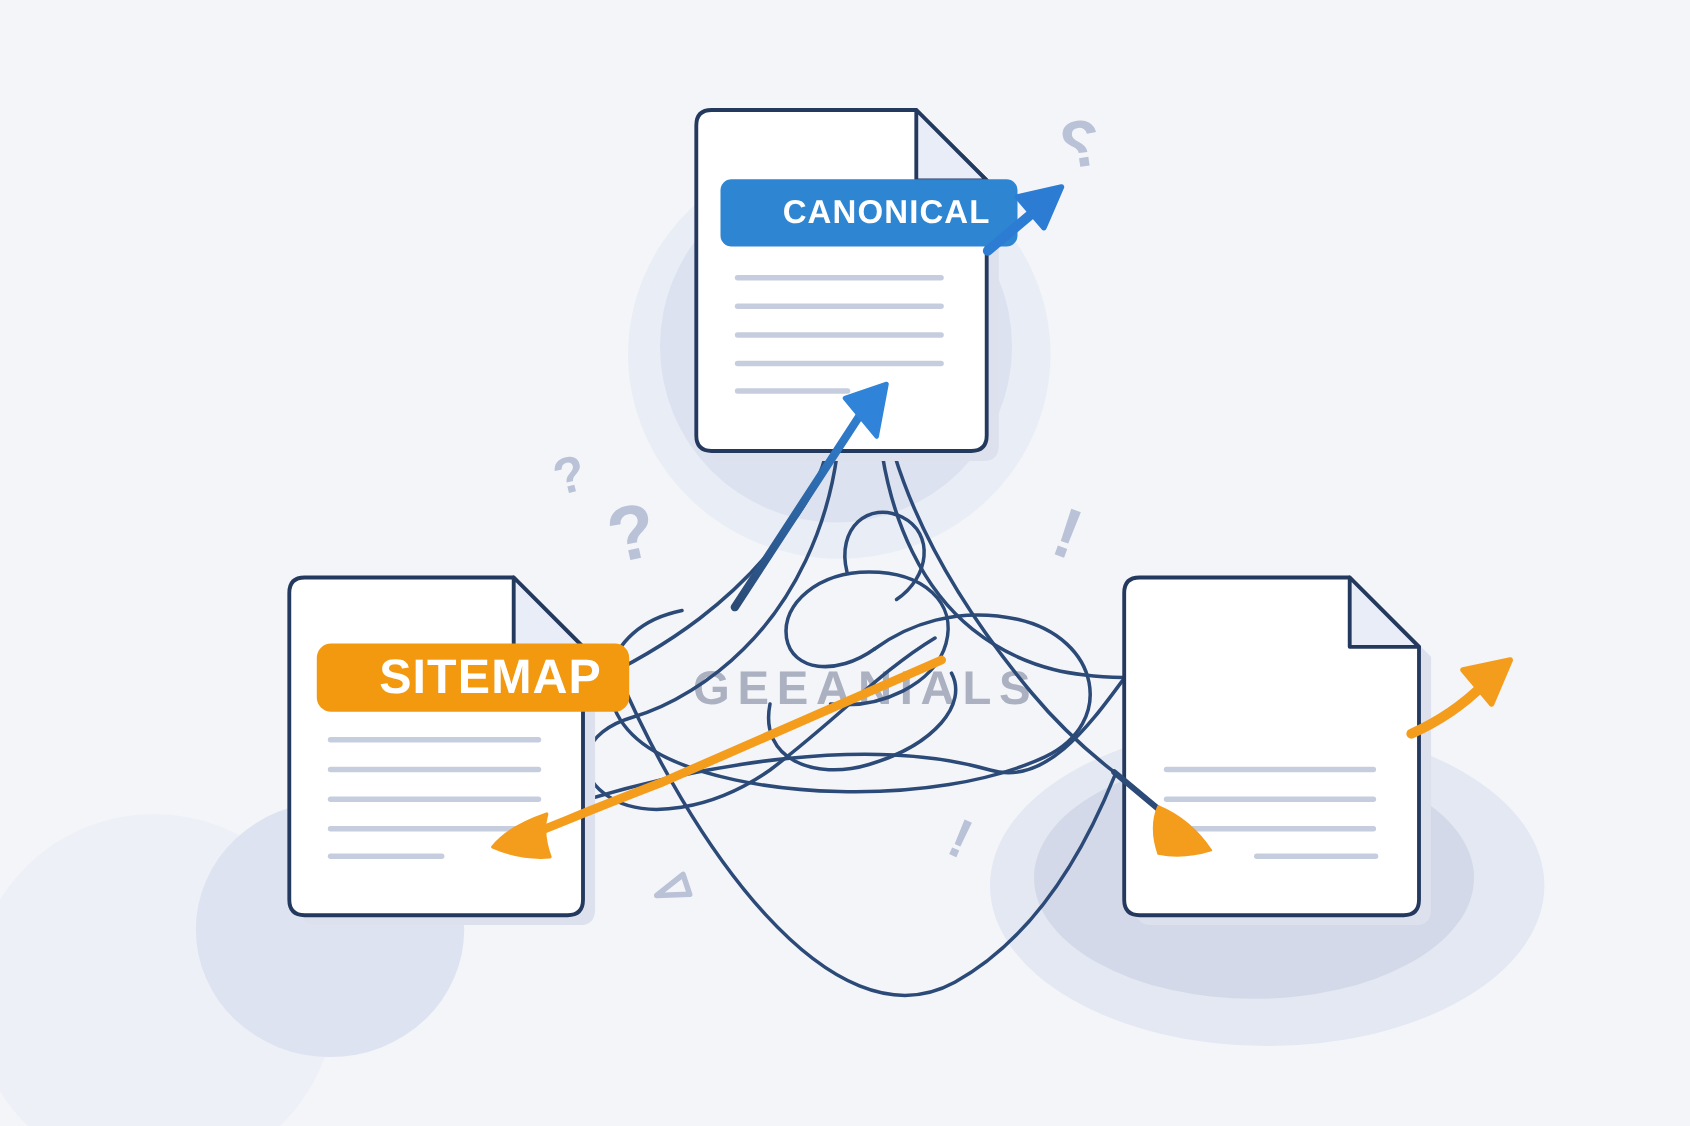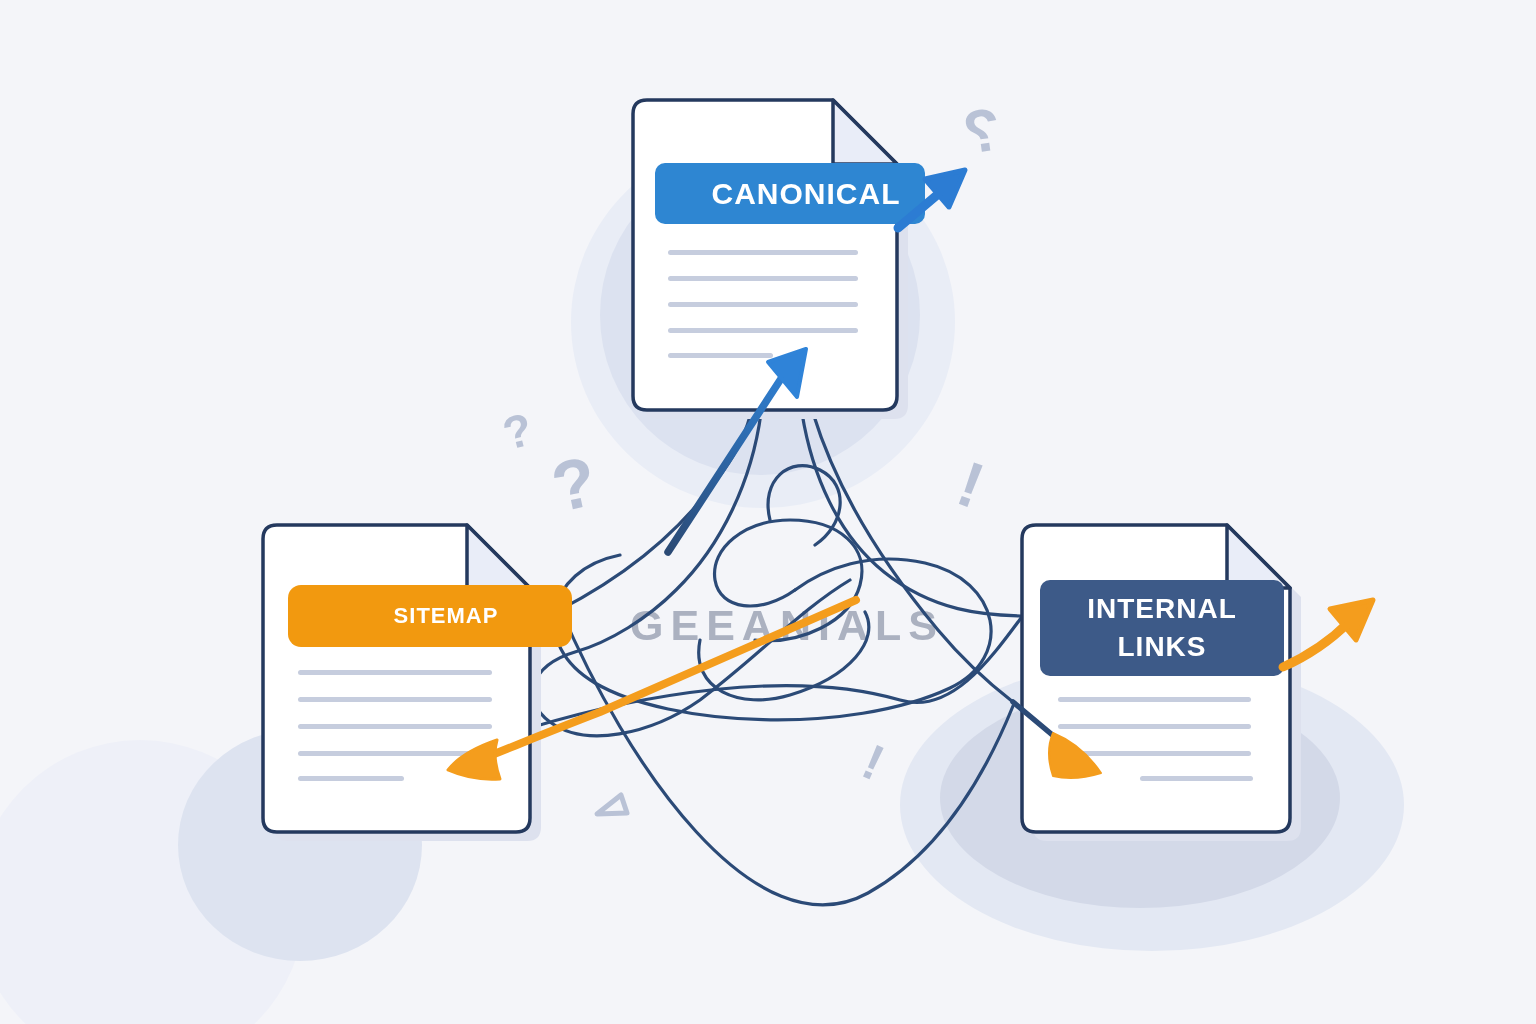--- a/index.html
+++ b/index.html
@@ -5,21 +5,21 @@
   html,body{margin:0;padding:0;background:#f4f5f9;}
   #stage{position:relative;width:1536px;height:1024px;overflow:hidden;
          background:#f4f5f9;font-family:"Liberation Sans",sans-serif;}
   #stage svg{position:absolute;left:0;top:0;}
   .doc-label{position:absolute;display:flex;align-items:center;justify-content:center;
              color:#ffffff;font-weight:bold;text-align:center;letter-spacing:1px;
              border-radius:10px;padding-left:32px;}
   .label-canonical{left:655px;top:163px;width:238px;height:61px;background:#2e86d2;
                    font-size:30px;}
   .label-sitemap{left:288px;top:585px;width:252px;height:62px;background:#f2990f;
-                 border-radius:13px;font-size:22px;}
+                 border-radius:13px;font-size:44px;}
   .label-internal{left:1040px;top:580px;width:244px;height:96px;background:#3d5a88;
                   font-size:28px;line-height:1.35;padding:0 28px;box-sizing:border-box;}
   .tl{position:absolute;height:5px;background:#c6cdde;border-radius:3px;}
 </style>
 </head>
 <body>
 
 <div id="stage">
 
   <svg width="1536" height="1024" viewBox="0 0 1536 1024">
@@ -74,21 +74,20 @@
       <g>
         <path d="M1047,534 H1238 L1301,597 V827 Q1301,841 1287,841 H1047 Q1033,841 1033,827 V548 Q1033,534 1047,534 Z" fill="#dde1ee"></path>
         <path d="M1036,525 H1227 L1290,588 V818 Q1290,832 1276,832 H1036 Q1022,832 1022,818 V539 Q1022,525 1036,525 Z" fill="#ffffff" stroke="#24395e" stroke-width="3.5"></path>
         <path d="M1227,525 L1290,588 L1227,588 Z" fill="#e9edf8" stroke="#24395e" stroke-width="3.5"></path>
       </g>
     </g>
   </svg>
 
   <div class="doc-label label-canonical">CANONICAL</div>
   <div class="doc-label label-sitemap">SITEMAP</div>
-  <div class="doc-label label-internal">INTERNAL LINKS</div>
 
   <div class="tl" style="left:668px;top:250px;width:190px"></div>
   <div class="tl" style="left:668px;top:276px;width:190px"></div>
   <div class="tl" style="left:668px;top:302px;width:190px"></div>
   <div class="tl" style="left:668px;top:328px;width:190px"></div>
   <div class="tl" style="left:668px;top:353px;width:105px"></div>
 
   <div class="tl" style="left:298px;top:670px;width:194px"></div>
   <div class="tl" style="left:298px;top:697px;width:194px"></div>
   <div class="tl" style="left:298px;top:724px;width:194px"></div>

